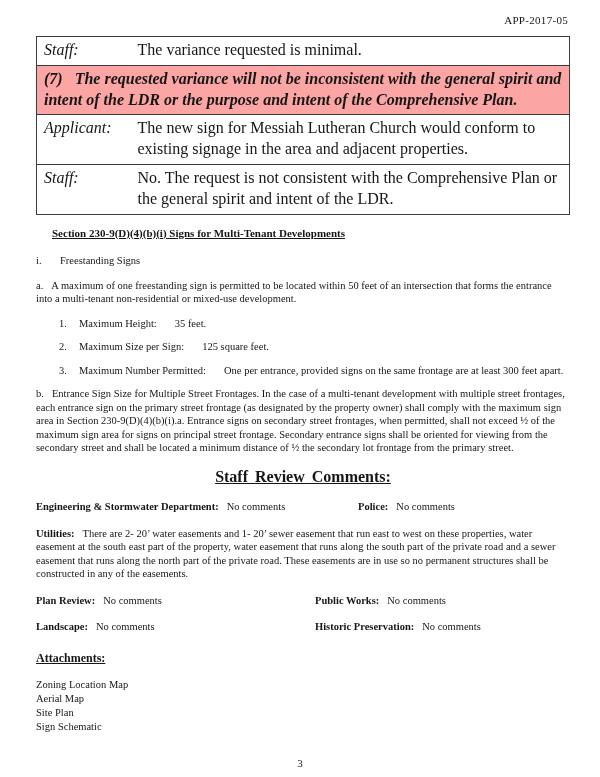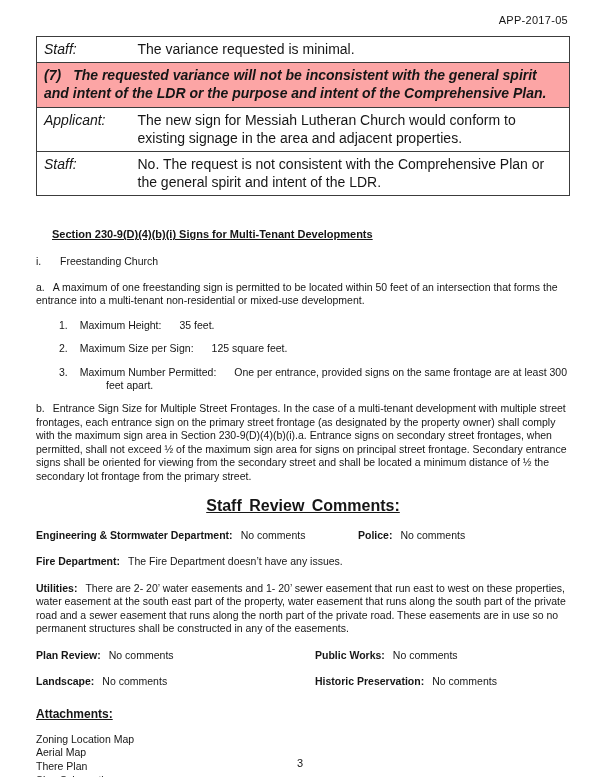--- a/index.html
+++ b/index.html
@@ -1,21 +1,21 @@
 <!DOCTYPE html>
 <html><head>
 <meta charset="utf-8">
 <style>
   * { margin:0; padding:0; box-sizing:border-box; }
   html, body { width:600px; height:777px; }
   body { background:#ffffff; color:#161616; font-family:"Liberation Sans", sans-serif; }
-  .doc { width:600px; height:777px; padding:14px 30px 12px 36px; position:relative; overflow:hidden; background:#ffffff; }
+  .doc { width:600px; height:777px; padding:14px 30px 12px 36px; position:relative; overflow:hidden; background:#ffffff;font-family:Liberation Serif, serif; }
   .doc-ref { text-align:right; font-size:11px; letter-spacing:.3px; margin-bottom:10px; padding-right:2px; }
 
-  table.criteria { width:100%; border-collapse:collapse; border:1px solid #3c3c3c; font-size:14px; margin-bottom:32px; }
+  table.criteria { width:100%; border-collapse:collapse; border:1px solid #3c3c3c; font-size:16px; margin-bottom:12px; }
   table.criteria td { padding:3px 7px 4px; vertical-align:top; border-top:1px solid #3c3c3c; border-bottom:1px solid #3c3c3c; line-height:1.3; }
   td.row-label { width:94px; font-style:italic; }
   td.vb { vertical-align:bottom; }
   tr.criterion-hdr td { background:#fca5a5; font-weight:bold; font-style:italic; }
   .cnum { display:inline-block; margin-right:12px; }
 
   .u { text-decoration:underline; }
   .h-center { text-align:center; font-weight:bold; font-size:12px; word-spacing:3px; margin-bottom:13px; }
   .h-section { font-weight:bold; font-size:11px; margin-bottom:15px;margin-left:16px; }
 
@@ -65,62 +65,59 @@
         <td class="row-label">Staff:</td>
         <td>No. The request is not consistent with the Comprehensive Plan or the general spirit and intent of the LDR.</td>
       </tr>
     </tbody>
   </table>
 
 
   <div class="h-section"><span class="u">Section 230-9(D)(4)(b)(i) Signs for Multi-Tenant Developments</span></div>
 
   <div class="body-text">
-    <p class="item-i"><span class="n">i.</span><span>Freestanding Church</span></p>
+    <p class="item-i"><span class="n">i.</span><span>Freestanding Signs</span></p>
 
     <p class="para"><span class="n">a.</span><span>A maximum of one freestanding sign is permitted to be located within 50 feet of an intersection that forms the entrance into a multi-tenant non-residential or mixed-use development.</span></p>
 
     <div class="sub"><span class="n">1.</span><span class="sl">Maximum Height:</span><span>35 feet.</span></div>
 
     <div class="sub"><span class="n">2.</span><span class="sl">Maximum Size per Sign:</span><span>125 square feet.</span></div>
 
     <div class="sub"><span class="n">3.</span><span class="sl">Maximum Number Permitted:</span><span>One per entrance, provided signs on the same frontage are at least 300 feet apart.</span></div>
 
     <p class="para item-b"><span class="n">b.</span><span>Entrance Sign Size for Multiple Street Frontages.  In the case of a multi-tenant development with multiple street frontages, each entrance sign on the primary street frontage (as designated by the property owner) shall comply with the maximum sign area in Section 230-9(D)(4)(b)(i).a. Entrance signs on secondary street frontages, when permitted, shall not exceed ½ of the maximum sign area for signs on principal street frontage.  Secondary entrance signs shall be oriented for viewing from the secondary street and shall be located a minimum distance of ½ the secondary lot frontage from the primary street.</span></p>
   </div>
 
   <div class="h-staff"><span class="u">Staff Review Comments:</span></div>
 
   <div class="body-text">
     <div class="kv-row">
       <div class="w320"><span class="b">Engineering &amp; Stormwater Department:</span><span>No comments</span></div>
       <div><span class="b">Police:</span><span>No comments</span></div>
     </div>
 
-    <div class="kv-row">
-      <div><span class="b">Fire Department:</span><span>The Fire Department doesn’t have any issues.</span></div>
-    </div>
 
     <div class="util"><span class="b">Utilities:</span><span>There are 2- 20’ water easements and 1- 20’ sewer easement that run east to west on these properties, water easement at the south east part of the property, water easement that runs along the south part of the private road and a sewer easement that runs along the north part of the private road. These easements are in use so no permanent structures shall be constructed in any of the easements.</span></div>
 
     <div class="kv-row">
       <div class="w250"><span class="b">Plan Review:</span><span>No comments</span></div>
       <div><span class="b">Public Works:</span><span>No comments</span></div>
     </div>
 
     <div class="kv-row row-land">
       <div class="w250"><span class="b">Landscape:</span><span>No comments</span></div>
       <div><span class="b">Historic Preservation:</span><span>No comments</span></div>
     </div>
   </div>
 
   <div class="h-att"><span class="u">Attachments:</span></div>
 
   <div class="att-list body-text">
     <div>Zoning Location Map</div>
     <div>Aerial Map</div>
-    <div>There Plan</div>
+    <div>Site Plan</div>
     <div>Sign Schematic</div>
   </div>
 
   <div class="page-num">3</div>
 
 </div>
 
 </body></html>

